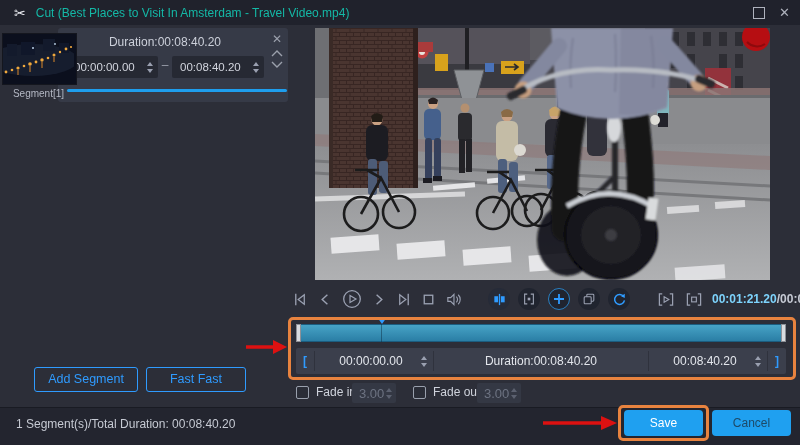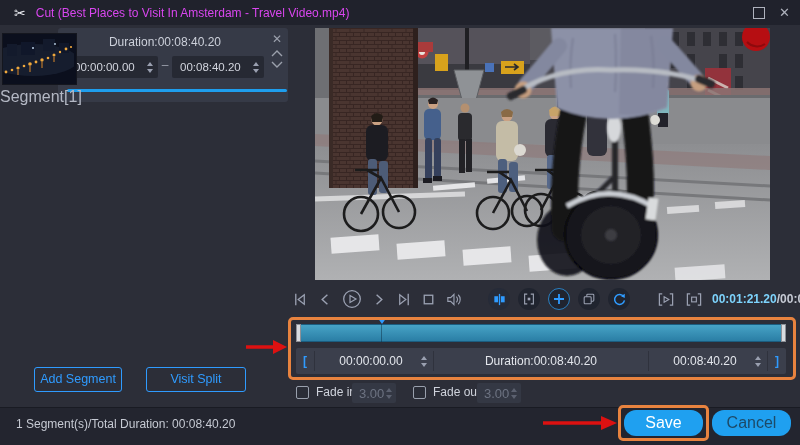--- a/index.html
+++ b/index.html
@@ -2,36 +2,36 @@
 <html><head>
 <meta charset="utf-8">
 <style>
   html,body{margin:0;padding:0;}
   body{width:800px;height:445px;position:relative;background:#2c2e38;overflow:hidden;
        font-family:"Liberation Sans",sans-serif;-webkit-font-smoothing:antialiased;}
   .abs{position:absolute;}
   
   .titlebar{left:0;top:0;width:800px;height:25px;background:#20222c;display:flex;align-items:center;}
   .titlebar .ticon{margin-left:14px;color:#e9ebf0;font-size:14px;line-height:1;}
-  .titlebar .ttext{margin-left:10px;color:#d946ef;font-size:12px;}
+  .titlebar .ttext{margin-left:10px;color:#14b8a6;font-size:12px;}
   .wbtns{position:absolute;right:10px;top:0;height:25px;display:flex;align-items:center;gap:14px;}
   .maxbox{width:10px;height:10px;border:1.5px solid #aeb2bd;}
   .xglyph{color:#aeb2bd;font-size:13px;line-height:1;}
   
   .segcard{left:58px;top:28px;width:230px;height:74px;background:#363a47;border-radius:3px;}
   .thumb{left:2px;top:33px;width:73px;height:50px;border:1px solid #14161e;z-index:3;background:#0b0f1d;}
   .durlabel{left:90px;top:35px;width:150px;text-align:center;font-size:12px;color:#ccd0da;}
   .tfield{height:22px;background:#262933;border-radius:2px;color:#d2d5de;font-size:11.5px;
           display:flex;align-items:center;padding:0 5px 0 8px;box-sizing:border-box;}
   .tfield .val{flex:1;}
   .rangesep{left:158px;top:58px;width:14px;text-align:center;color:#9ba0ac;font-size:12px;}
   .cardicons{left:268px;top:33px;width:18px;display:flex;flex-direction:column;align-items:center;gap:4px;}
   .cardicons .x{color:#9ba0ac;font-size:12px;line-height:1;}
   .segline{left:67px;top:89px;width:220px;height:3px;background:#1e9eee;border-radius:2px;}
-  .segname{left:0;top:88px;width:77px;text-align:center;font-size:16px;color:#b4b8c4;}
+  .segname{left:0;top:88px;width:77px;text-align:center;font-size:10px;color:#b4b8c4;}
   
   .ghost{border:1px solid #2f9bff;color:#2f9bff;background:transparent;border-radius:3px;
          font-size:12.5px;height:25px;line-height:23px;text-align:center;box-sizing:border-box;}
   
   .spin{display:flex;flex-direction:column;align-items:center;gap:3px;cursor:pointer;}
   .spin i{display:block;width:0;height:0;border-left:3.5px solid transparent;border-right:3.5px solid transparent;}
   .spin .up{border-bottom:4px solid #9aa0b0;}
   .spin .dn{border-top:4px solid #9aa0b0;}
   .spin.dim .up{border-bottom-color:#5c6170;}
   .spin.dim .dn{border-top-color:#5c6170;}
@@ -66,21 +66,21 @@
   .setrow .tcell{width:118px;display:flex;align-items:center;padding:0 6px;box-sizing:border-box;}
   .setrow .tcell .val{flex:1;text-align:center;color:#e3e6ec;}
   
   .fadelabel{font-size:12px;color:#cfd3dc;}
   .fval{width:44px;height:20px;background:#343844;border-radius:2px;display:flex;align-items:center;
         padding:0 4px 0 7px;box-sizing:border-box;}
   .fval .v{flex:1;font-size:13px;color:#6d7382;}
   
   .bottombar{left:0;top:407px;width:800px;height:38px;background:#23252f;border-top:1px solid #191b23;box-sizing:border-box;}
   .status{left:16px;top:417px;font-size:12px;color:#c6cad3;}
-  .solid{height:26px;border:none;border-radius:12px;font-size:16px;text-align:center;line-height:26px;cursor:pointer;}
+  .solid{height:26px;border:none;border-radius:4px;font-size:12px;text-align:center;line-height:26px;cursor:pointer;}
   .savebtn{left:624px;top:410px;width:79px;background:#1fa0f0;color:#ffffff;}
   .cancelbtn{left:712px;top:410px;width:79px;background:#1fa0f0;color:#1d4a68;}
   
   .obox{border:3px solid #e8833f;border-radius:5px;box-sizing:border-box;pointer-events:none;z-index:40;}
   .obox1{left:288px;top:317px;width:508px;height:63px;}
   .obox2{left:618px;top:405px;width:91px;height:36px;}
   .arrow{pointer-events:none;z-index:41;}
 </style>
 </head>
 <body>
@@ -153,22 +153,22 @@
     <polyline points="1,7 6,2 11,7" fill="none" stroke="#9ba0ac" stroke-width="1.4"></polyline>
   </svg>
   <svg class="tico" style="width:12px;height:8px;" viewBox="0 0 12 8">
     <polyline points="1,1 6,6 11,1" fill="none" stroke="#9ba0ac" stroke-width="1.4"></polyline>
   </svg>
 </div>
 
 <div class="abs segline"></div>
 <div class="abs segname">Segment[1]</div>
 
-<div class="abs ghost" style="left:34px;top:367px;width:88px;">Add Segment</div>
-<div class="abs ghost" style="left:146px;top:367px;width:100px;">Visit Split</div>
+<div class="abs ghost" style="left:34px;top:367px;width:104px;">Add Segment</div>
+<div class="abs ghost" style="left:146px;top:367px;width:100px;">Fast Fast</div>
 
 <div class="abs" style="left:315px;top:28px;width:455px;height:252px;background:#000;">
   <svg width="455" height="252" viewBox="0 0 455 252">
     <defs>
       <linearGradient id="roadg" x1="0" y1="0" x2="0" y2="1">
         <stop offset="0" stop-color="#8c8d90"></stop>
           <stop offset="1" stop-color="#b0b1b3"></stop>
       </linearGradient>
       <pattern id="brick" width="14" height="8" patternUnits="userSpaceOnUse">
         <rect width="14" height="8" fill="#4a3530"></rect>

